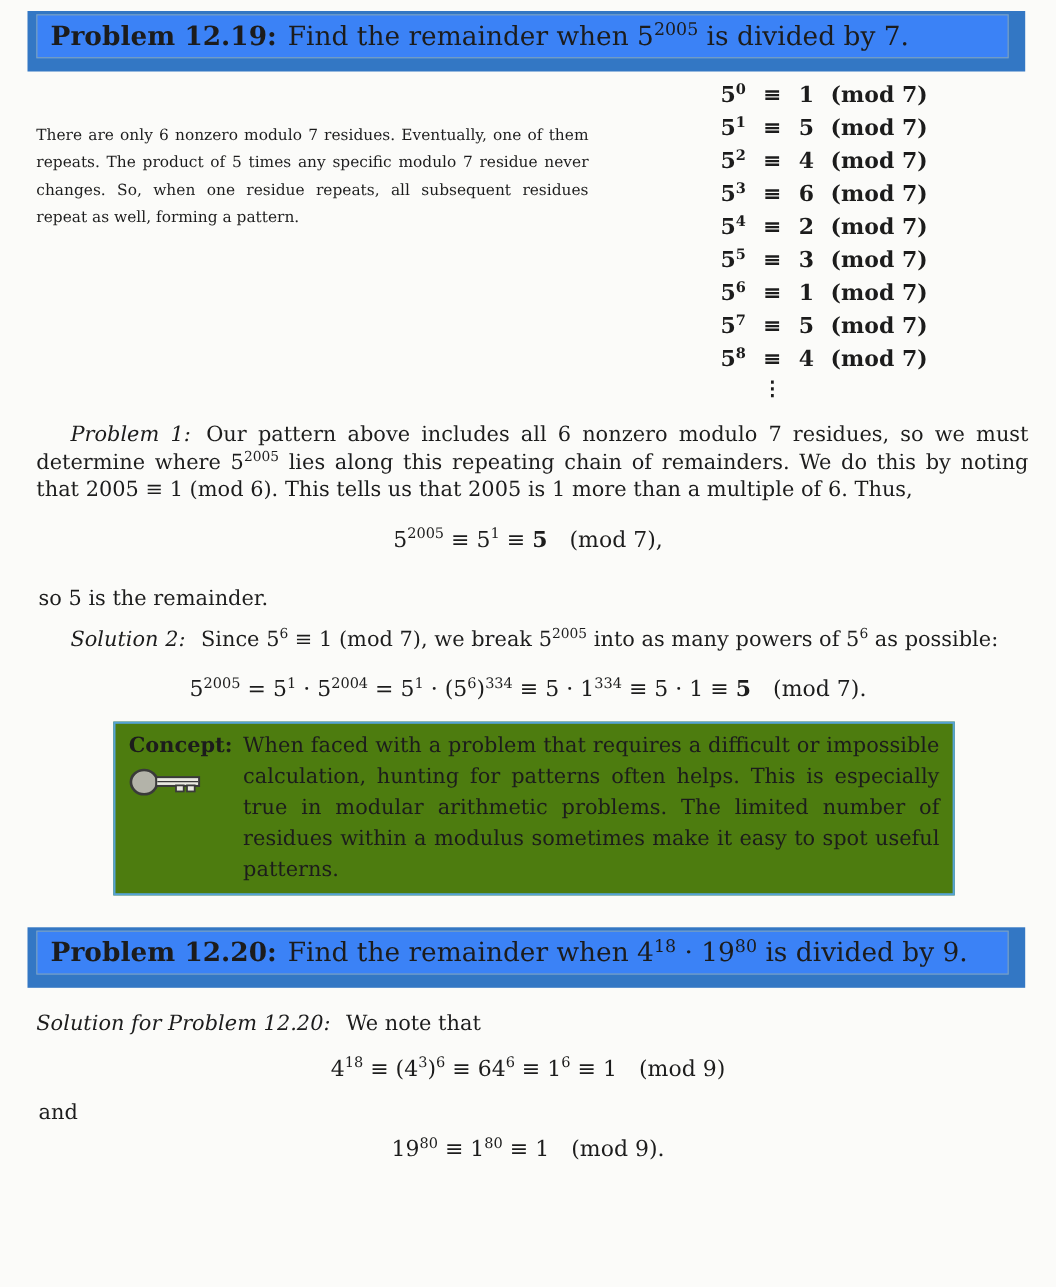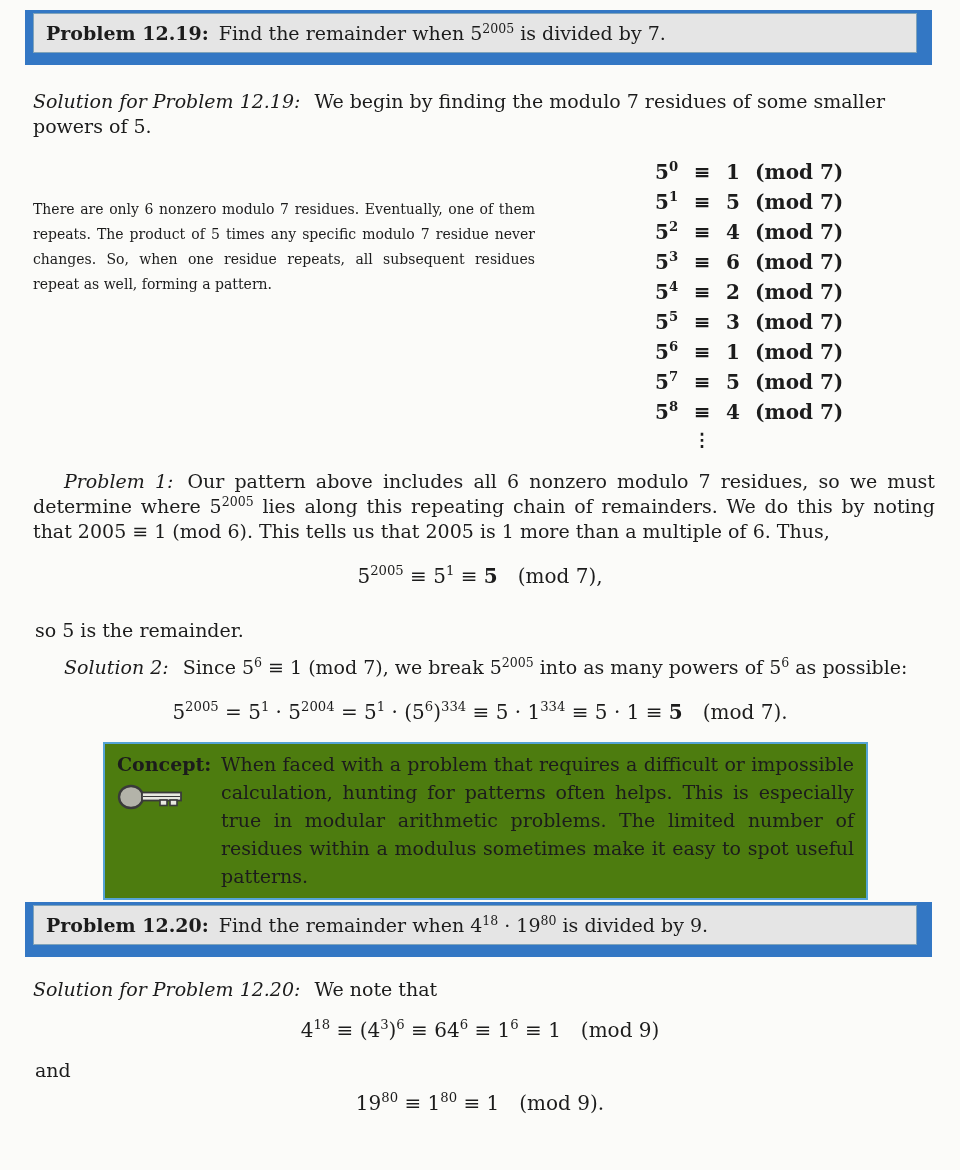--- a/index.html
+++ b/index.html
@@ -9,22 +9,22 @@
     font-family:"DejaVu Serif","Liberation Serif",serif;
     color:#1c1c1c;
     overflow:hidden;
   }
   .page{position:relative;width:960px;height:1170px;}
 
   
   .pbox{position:relative;margin-left:33px;width:884px;}
   .pbox .shadow{position:absolute;left:-8px;top:-3px;right:-15px;bottom:-12px;background:#3377c4;}
   .pbox .inner{
-    position:relative;background:#e5e5e5;border:1px solid #7fa3ba;
-    padding:7px 12px;font-size:19px;line-height:24px;
+    position:relative;background:#3b82f6;border:1px solid #7fa3ba;
+    padding:7px 12px;font-size:24px;line-height:24px;
   }
   .pbox1{padding-top:13px;}
   .plabel{font-weight:bold;margin-right:10px;}
 
   .intro{margin:36px 25px 0 33px;font-size:19px;line-height:25px;}
   .ital{font-style:italic;margin-right:14px;}
 
   .middle{display:flex;align-items:flex-start;margin:18px 25px 0 33px;}
   .aside{width:502px;margin-top:40px;text-align:justify;font-size:14px;line-height:25px;}
   .residues{
@@ -47,43 +47,40 @@
     margin:16px 0 0 103px;width:737px;
     background:#4d7c0f;border:2px solid #55a3d6;
     padding:6px 12px 8px 12px;
     display:flex;
   }
   .concept .labelcol{width:104px;flex:none;}
   .concept .clabel{font-weight:bold;font-size:19px;line-height:28px;}
   .concept .ctext{flex:1;font-size:19px;line-height:28px;text-align:justify;}
   .keyicon{margin-top:4px;display:block;}
 
-  .pbox2{padding-top:5px;}
+  .pbox2{padding-top:32px;}
   .intro2{margin-top:32px;}
   .eq3{margin-top:14px;}
   .and{margin-top:14px;}
   .eq4{margin-top:6px;}
 </style>
 </head>
 <body>
 
 <div class="page">
 
   <div class="pbox1">
     <div class="pbox">
       <div class="shadow"></div>
       <div class="inner">
         <span class="plabel">Problem 12.19:</span><span>Find the remainder when 5<sup>2005</sup> is divided by 7.</span>
       </div>
     </div>
   </div>
 
-  <p class="intro">
-    <span class="ital">Solution for Problem 12.19:</span><span>We begin by finding the modulo 7 residues of some smaller powers of 5.</span>
-  </p>
 
   <div class="middle">
     <div class="aside">There are only 6 nonzero modulo 7 residues.  Eventually, one of them repeats.  The product of 5 times any specific modulo 7 residue never changes. So, when one residue repeats, all subsequent residues repeat as well, forming a pattern.</div>
     <div class="residues">
       <span class="cpow">5<sup>0</sup></span>
         <span>≡</span>
         <span>1</span>
         <span>(mod 7)</span>
       <span class="cpow">5<sup>1</sup></span>
         <span>≡</span>

